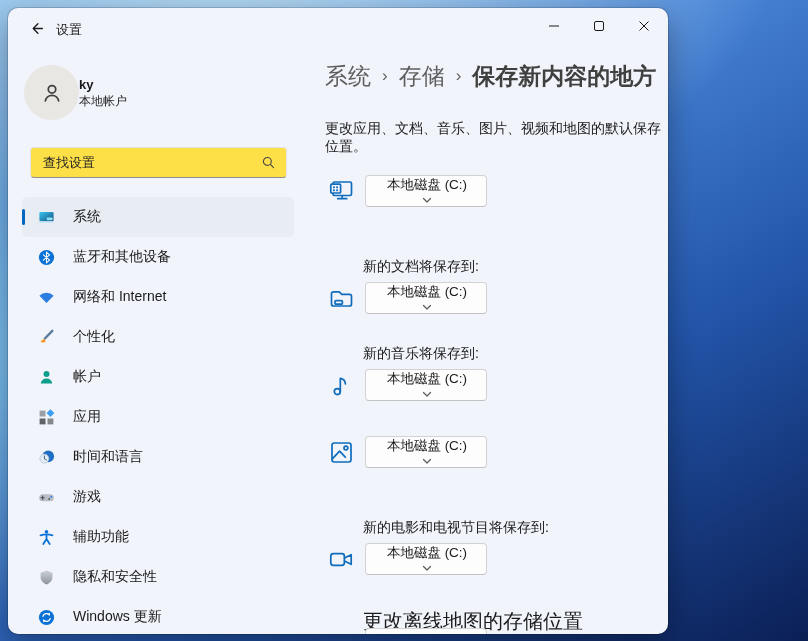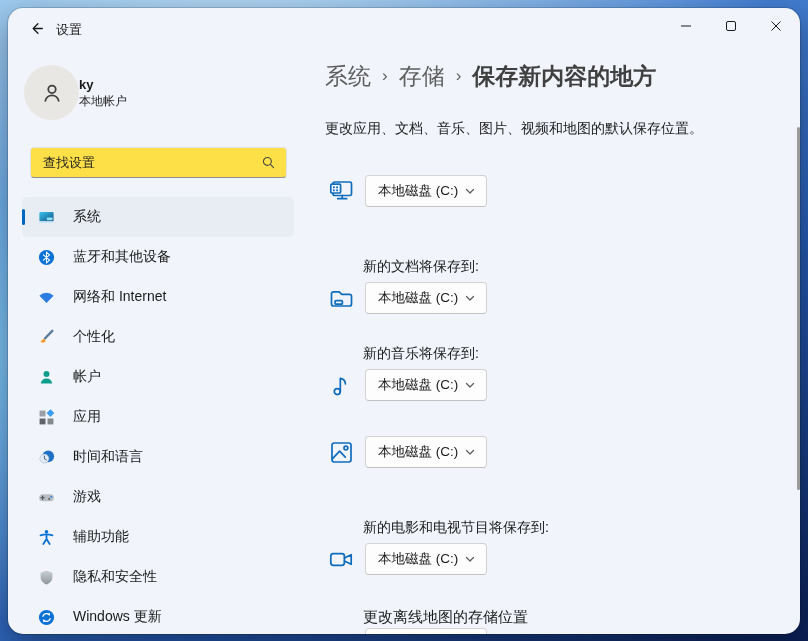--- a/index.html
+++ b/index.html
@@ -6,22 +6,22 @@
   html,body { width:808px; height:641px; overflow:hidden; }
   body {
     font-family:"Liberation Sans", sans-serif;
     background:
       radial-gradient(900px 500px at 30% -10%, #bfe0f5, transparent 60%),
       radial-gradient(700px 500px at -8% 55%, #7fc4ef 0%, transparent 55%),
       linear-gradient(150deg, #7ab3e8 0%, #4a86d8 35%, #2356ab 65%, #0b1f55 100%);
     position:relative;
   }
   .window {
-    position:absolute; left:8px; top:8px; width:792px; height:626px;
-    background:#f1f4fa; border-radius:15px; overflow:hidden;
+    position:absolute; left:8px; top:8px; width:660px; height:626px;
+    background:#f1f4fa; border-radius:10px; overflow:hidden;
     box-shadow:0 10px 30px rgba(0,0,0,.35), 0 0 0 1px rgba(0,0,0,.15);
   }
   
   .titlebar { position:absolute; left:0; top:0; width:100%; height:40px; }
   .back-btn {
     position:absolute; left:12px; top:5px; width:32px; height:30px;
     display:flex; align-items:center; justify-content:center;
     background:transparent; border:none; border-radius:4px; cursor:pointer;
   }
   .win-title { position:absolute; left:48px; top:13px; font-size:13px; color:#1a1a1a; }
@@ -72,23 +72,24 @@
   .section-label { font-size:14px; line-height:20px; color:#1b1b1b; padding-left:38px; }
   .section-row { margin-top:6px; display:flex; align-items:center; gap:10px; padding-left:3px; }
   .c-icon { width:27px; height:27px; display:inline-flex; }
   .c-icon svg { width:27px; height:27px; }
   .dropdown {
     width:122px; height:32px; background:#fdfdfd;
     border:1px solid #d2d2d2; border-bottom-color:#c2c2c2; border-radius:4px;
     display:flex; align-items:center; justify-content:space-between;
     padding:0 10px 0 12px; cursor:pointer;
     font-family:"Liberation Sans", sans-serif;
+    flex-direction:column;
   }
   .dd-value { font-size:13.5px; color:#1b1b1b; white-space:nowrap; }
-  .maps-heading { position:absolute; left:355px; top:600px; font-size:15px; color:#1b1b1b; }
+  .maps-heading { position:absolute; left:355px; top:600px; font-size:20px; color:#1b1b1b; }
   .cut-dropdown {
     position:absolute; left:357px; top:620px; width:122px; height:14px;
     background:#fdfdfd; border:1px solid #d2d2d2; border-radius:4px 4px 0 0;
   }
   .scrollbar {
     position:absolute; left:789px; top:119px; width:3px; height:363px;
     background:#9a9a9a; border-radius:2px; cursor:pointer;
   }
 </style>
 </head>

